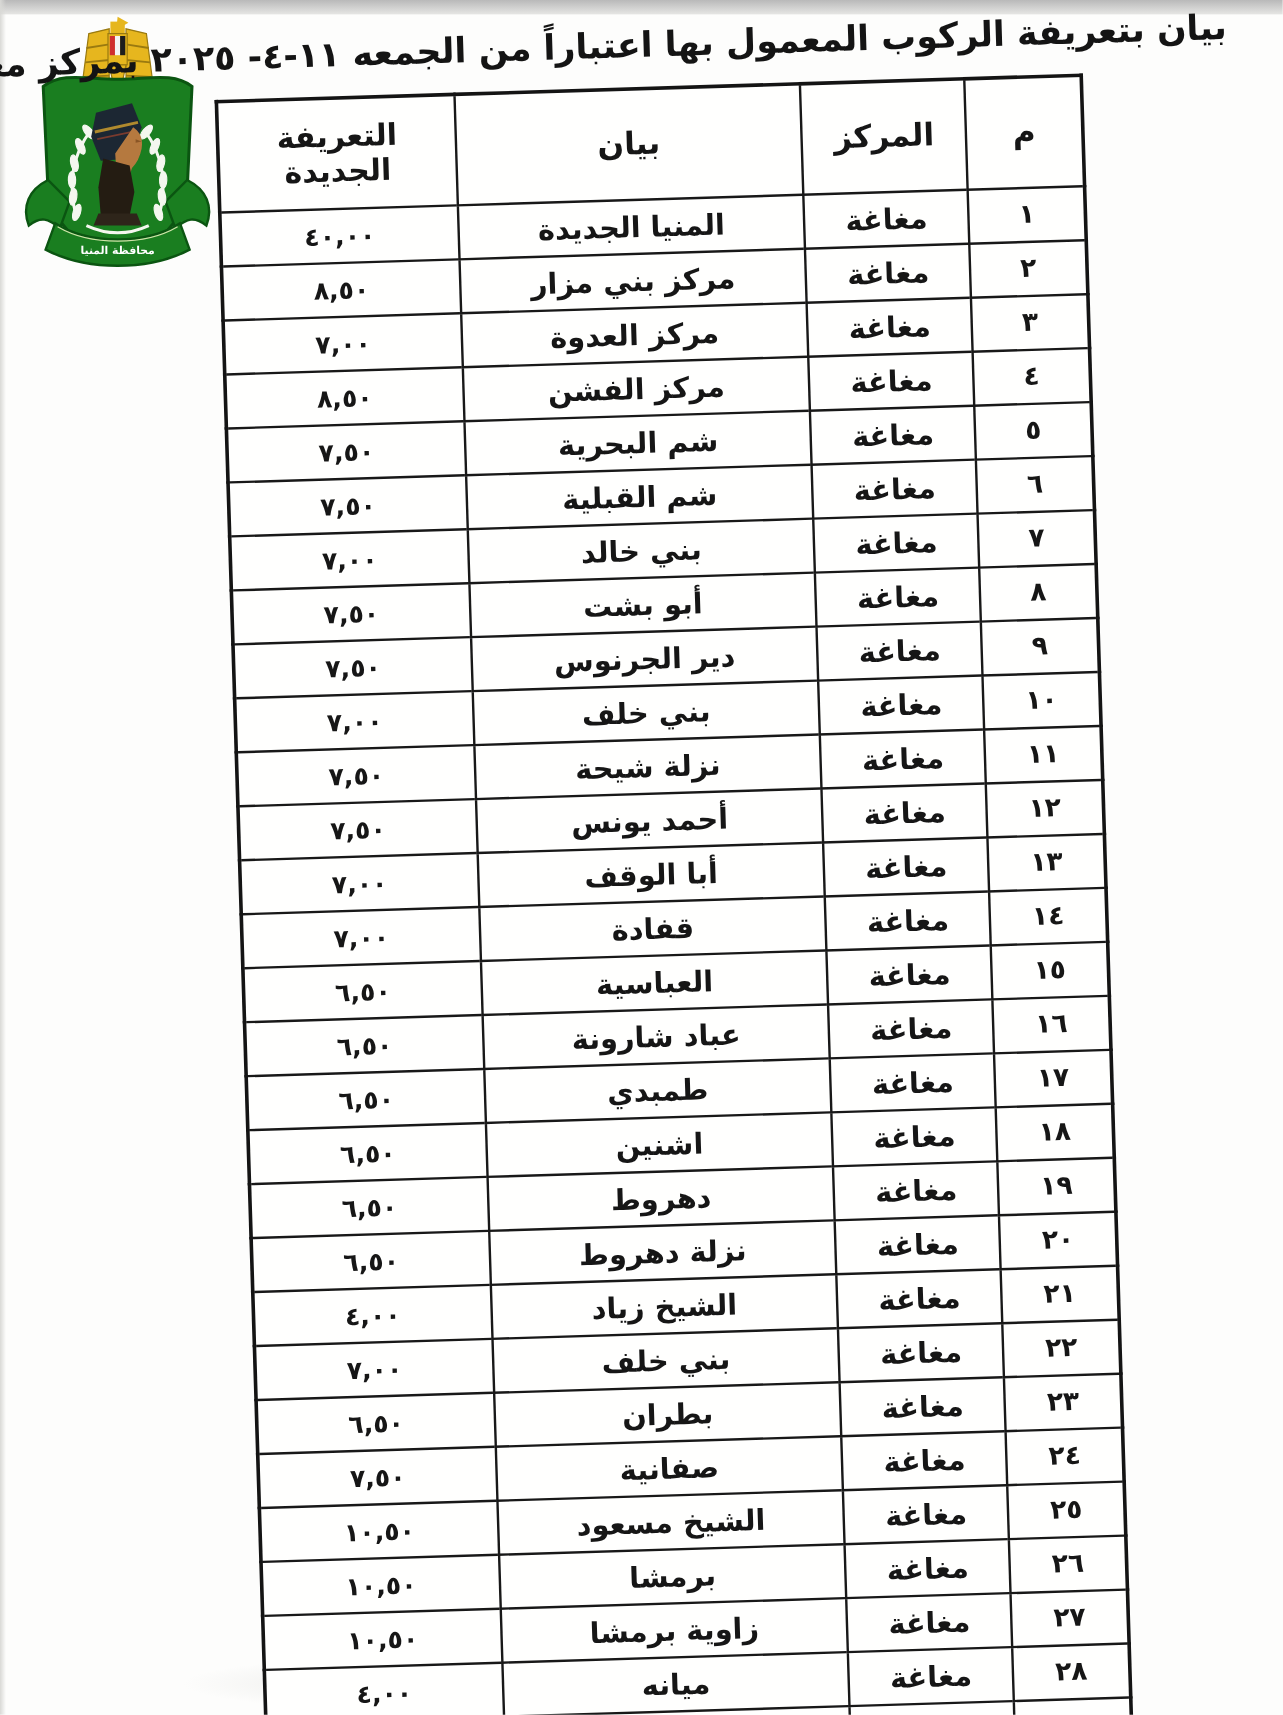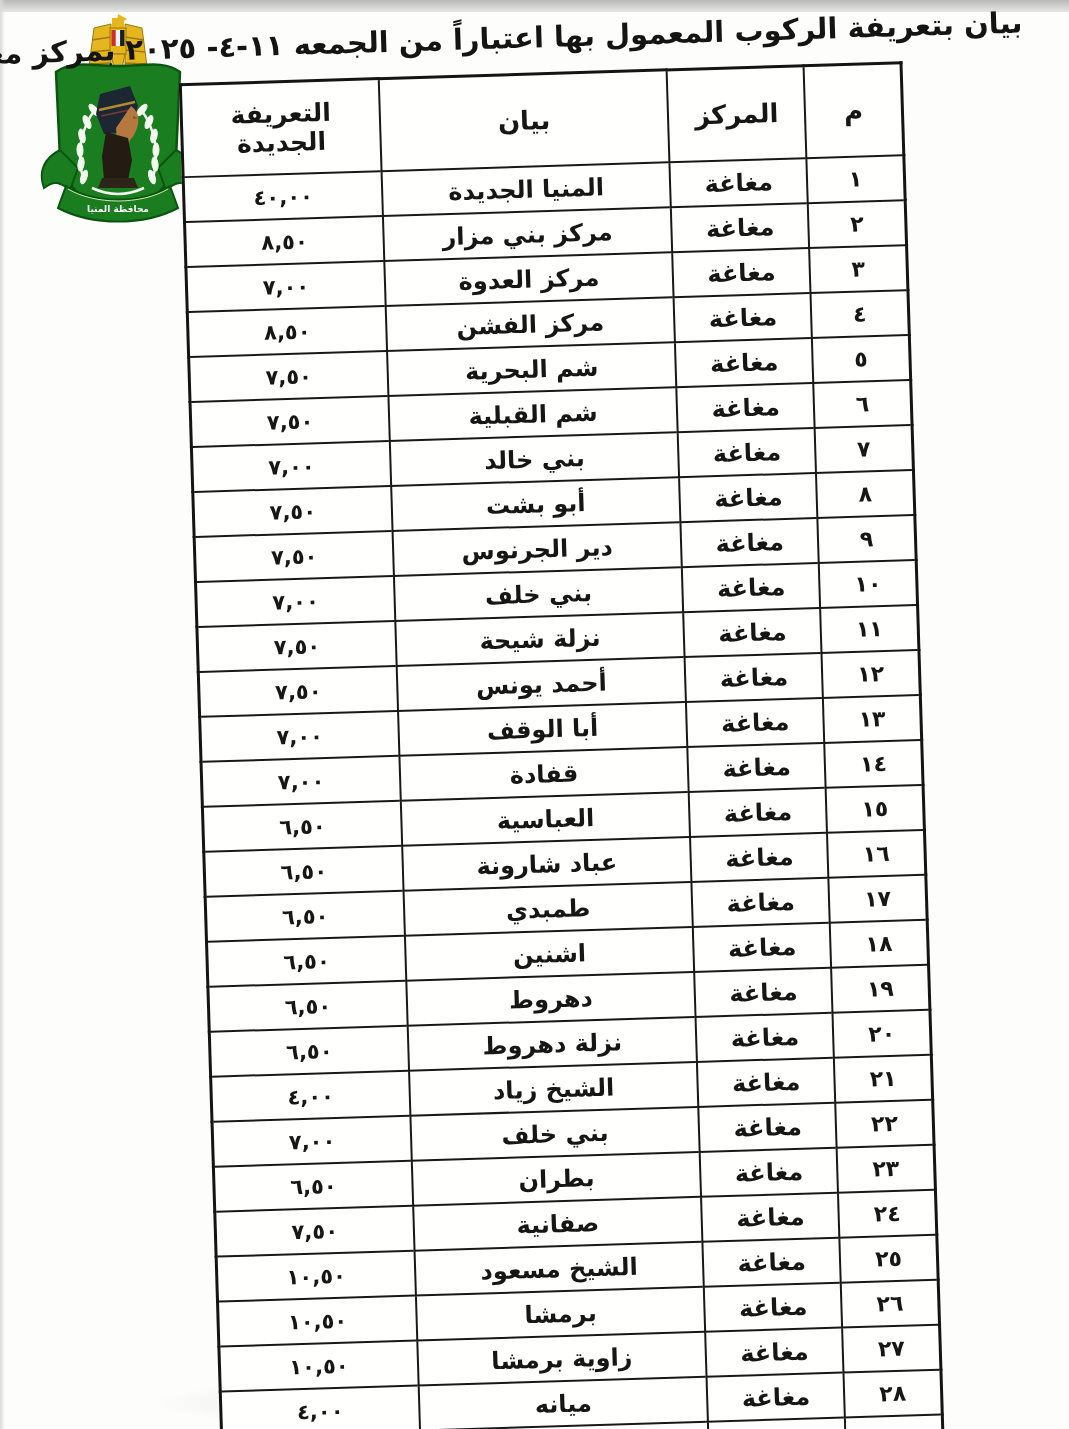--- a/index.html
+++ b/index.html
@@ -15,21 +15,21 @@
   }
   .scan-edge-left{
     position:absolute;left:0;top:0;width:5px;height:1429px;
     background:linear-gradient(90deg,#d9d9d6,rgba(255,255,255,0));
   }
   .scan-smudge{
     position:absolute;left:150px;top:1380px;width:420px;height:46px;
     background:radial-gradient(ellipse at center,rgba(190,190,185,.35),rgba(255,255,255,0) 70%);
   }
   .logo-wrap{
-    position:absolute;left:32px;top:10px;width:172px;height:222px;
+    position:absolute;left:12px;top:10px;width:172px;height:222px;
   }
   .skew-wrap{
     position:absolute;left:190px;top:6px;width:866px;
     transform:rotate(-1.75deg);
     transform-origin:50% 50%;
   }
   .doc-title{
     direction:rtl;text-align:right;
     font-size:29px;font-weight:bold;
     padding:12px 12px 0 0;

